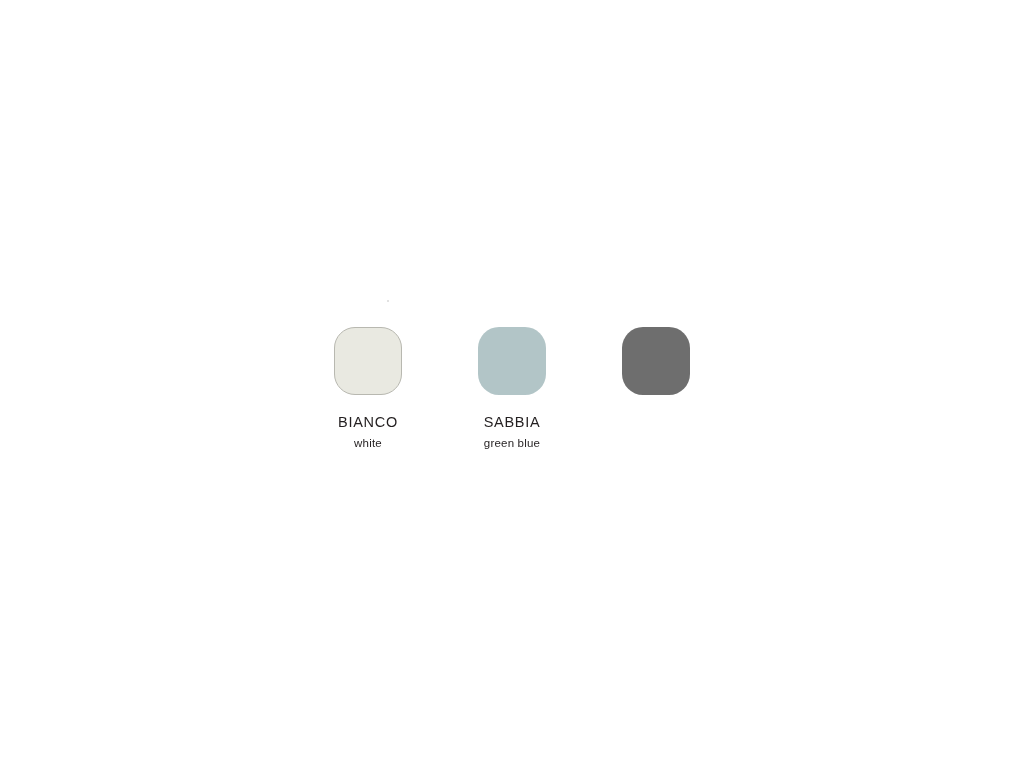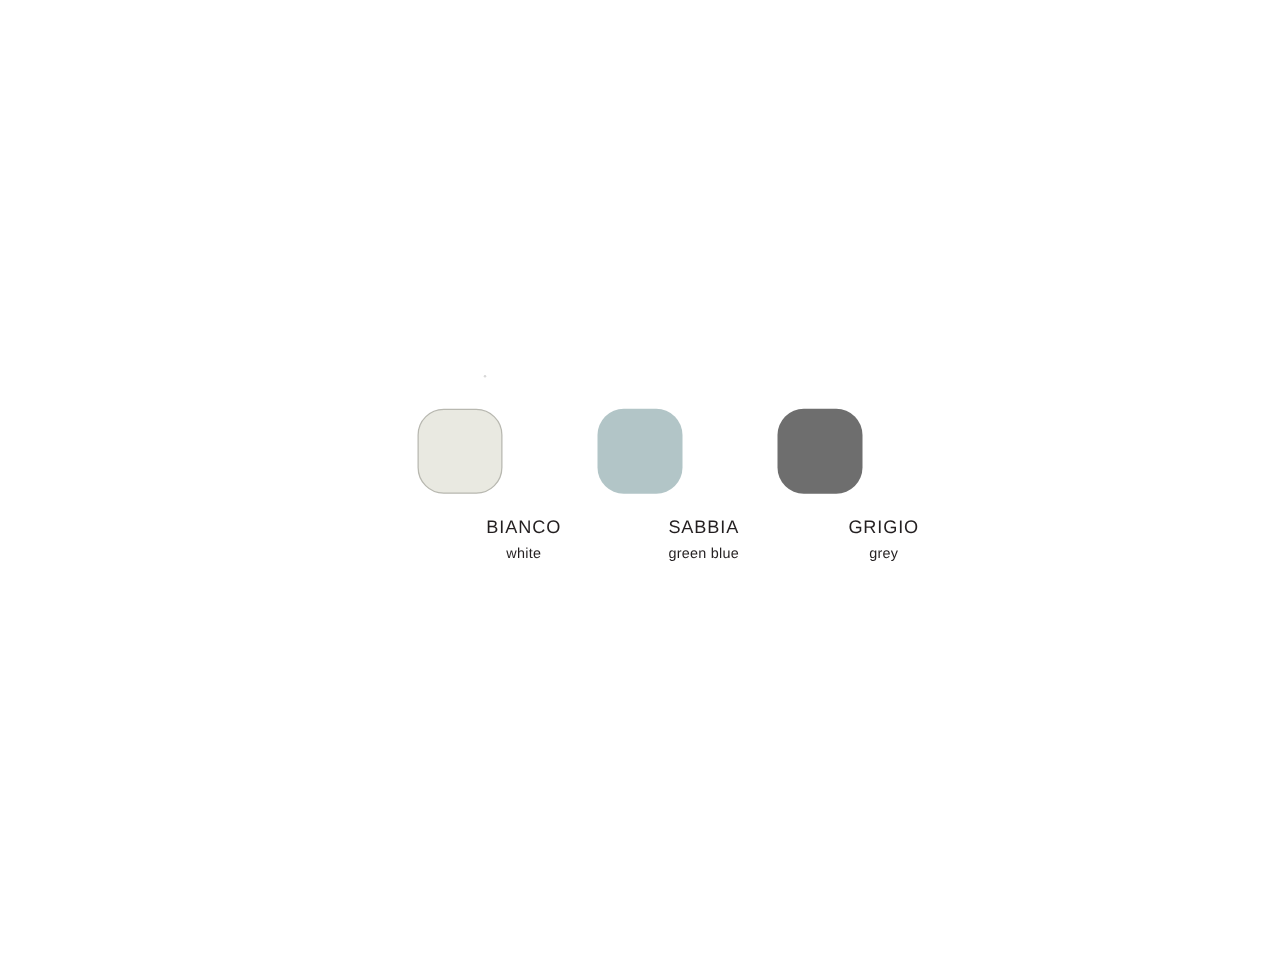--- a/index.html
+++ b/index.html
@@ -26,20 +26,21 @@
     flex-direction: row;
     justify-content: center;
     align-items: flex-start;
     gap: 76px;
   }
 
   .swatch-item {
     width: 68px;
     display: flex;
     flex-direction: column;
+    align-items: center;
   }
 
   .chip {
     width: 68px;
     height: 68px;
     border-radius: 21px;
     box-sizing: border-box;
     flex: none;
   }
 
@@ -96,19 +97,15 @@
     </div>
     <div class="swatch-item">
       <div class="chip" style="background: rgb(178, 197, 199);"></div>
       <div class="label-block">
         <div class="name">SABBIA</div>
         <div class="subtitle">green blue</div>
       </div>
     </div>
     <div class="swatch-item">
       <div class="chip" style="background: rgb(110, 110, 110);"></div>
-      <div class="label-block">
-        <div class="name">GRIGIO</div>
-        <div class="subtitle">grey</div>
-      </div>
     </div>
   </div>
 <div class="speck"></div>
 
 </body></html>

